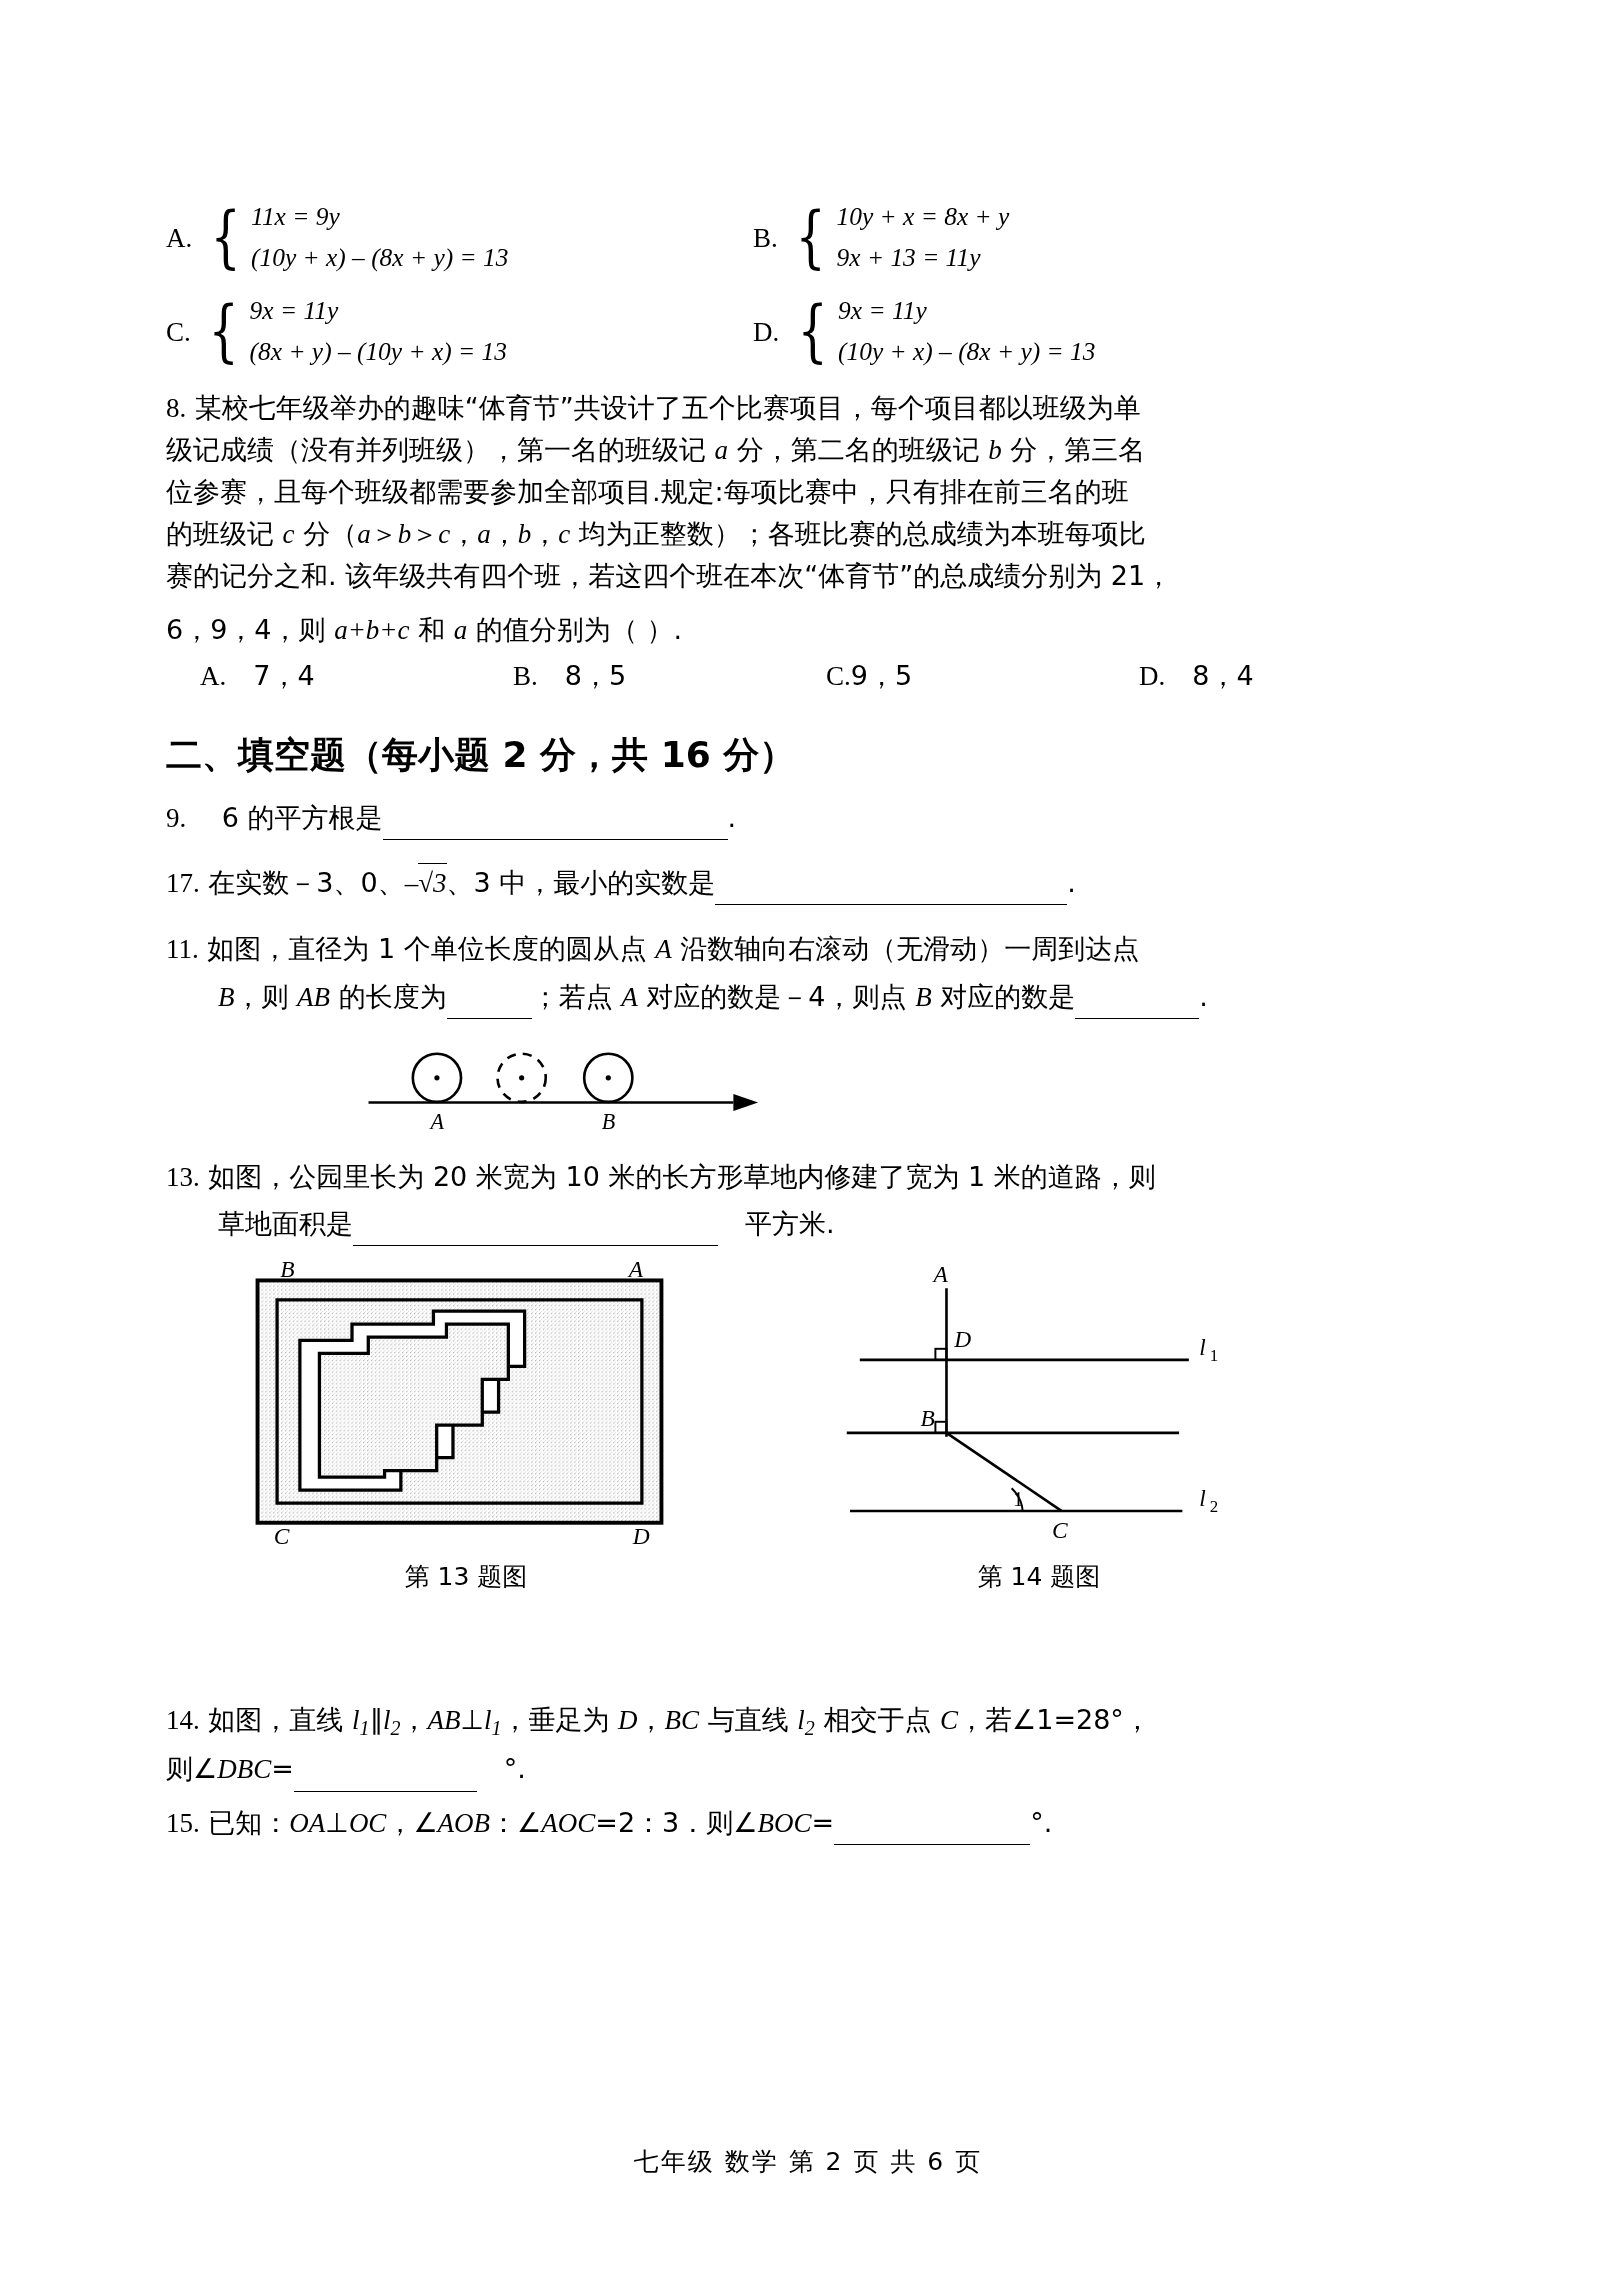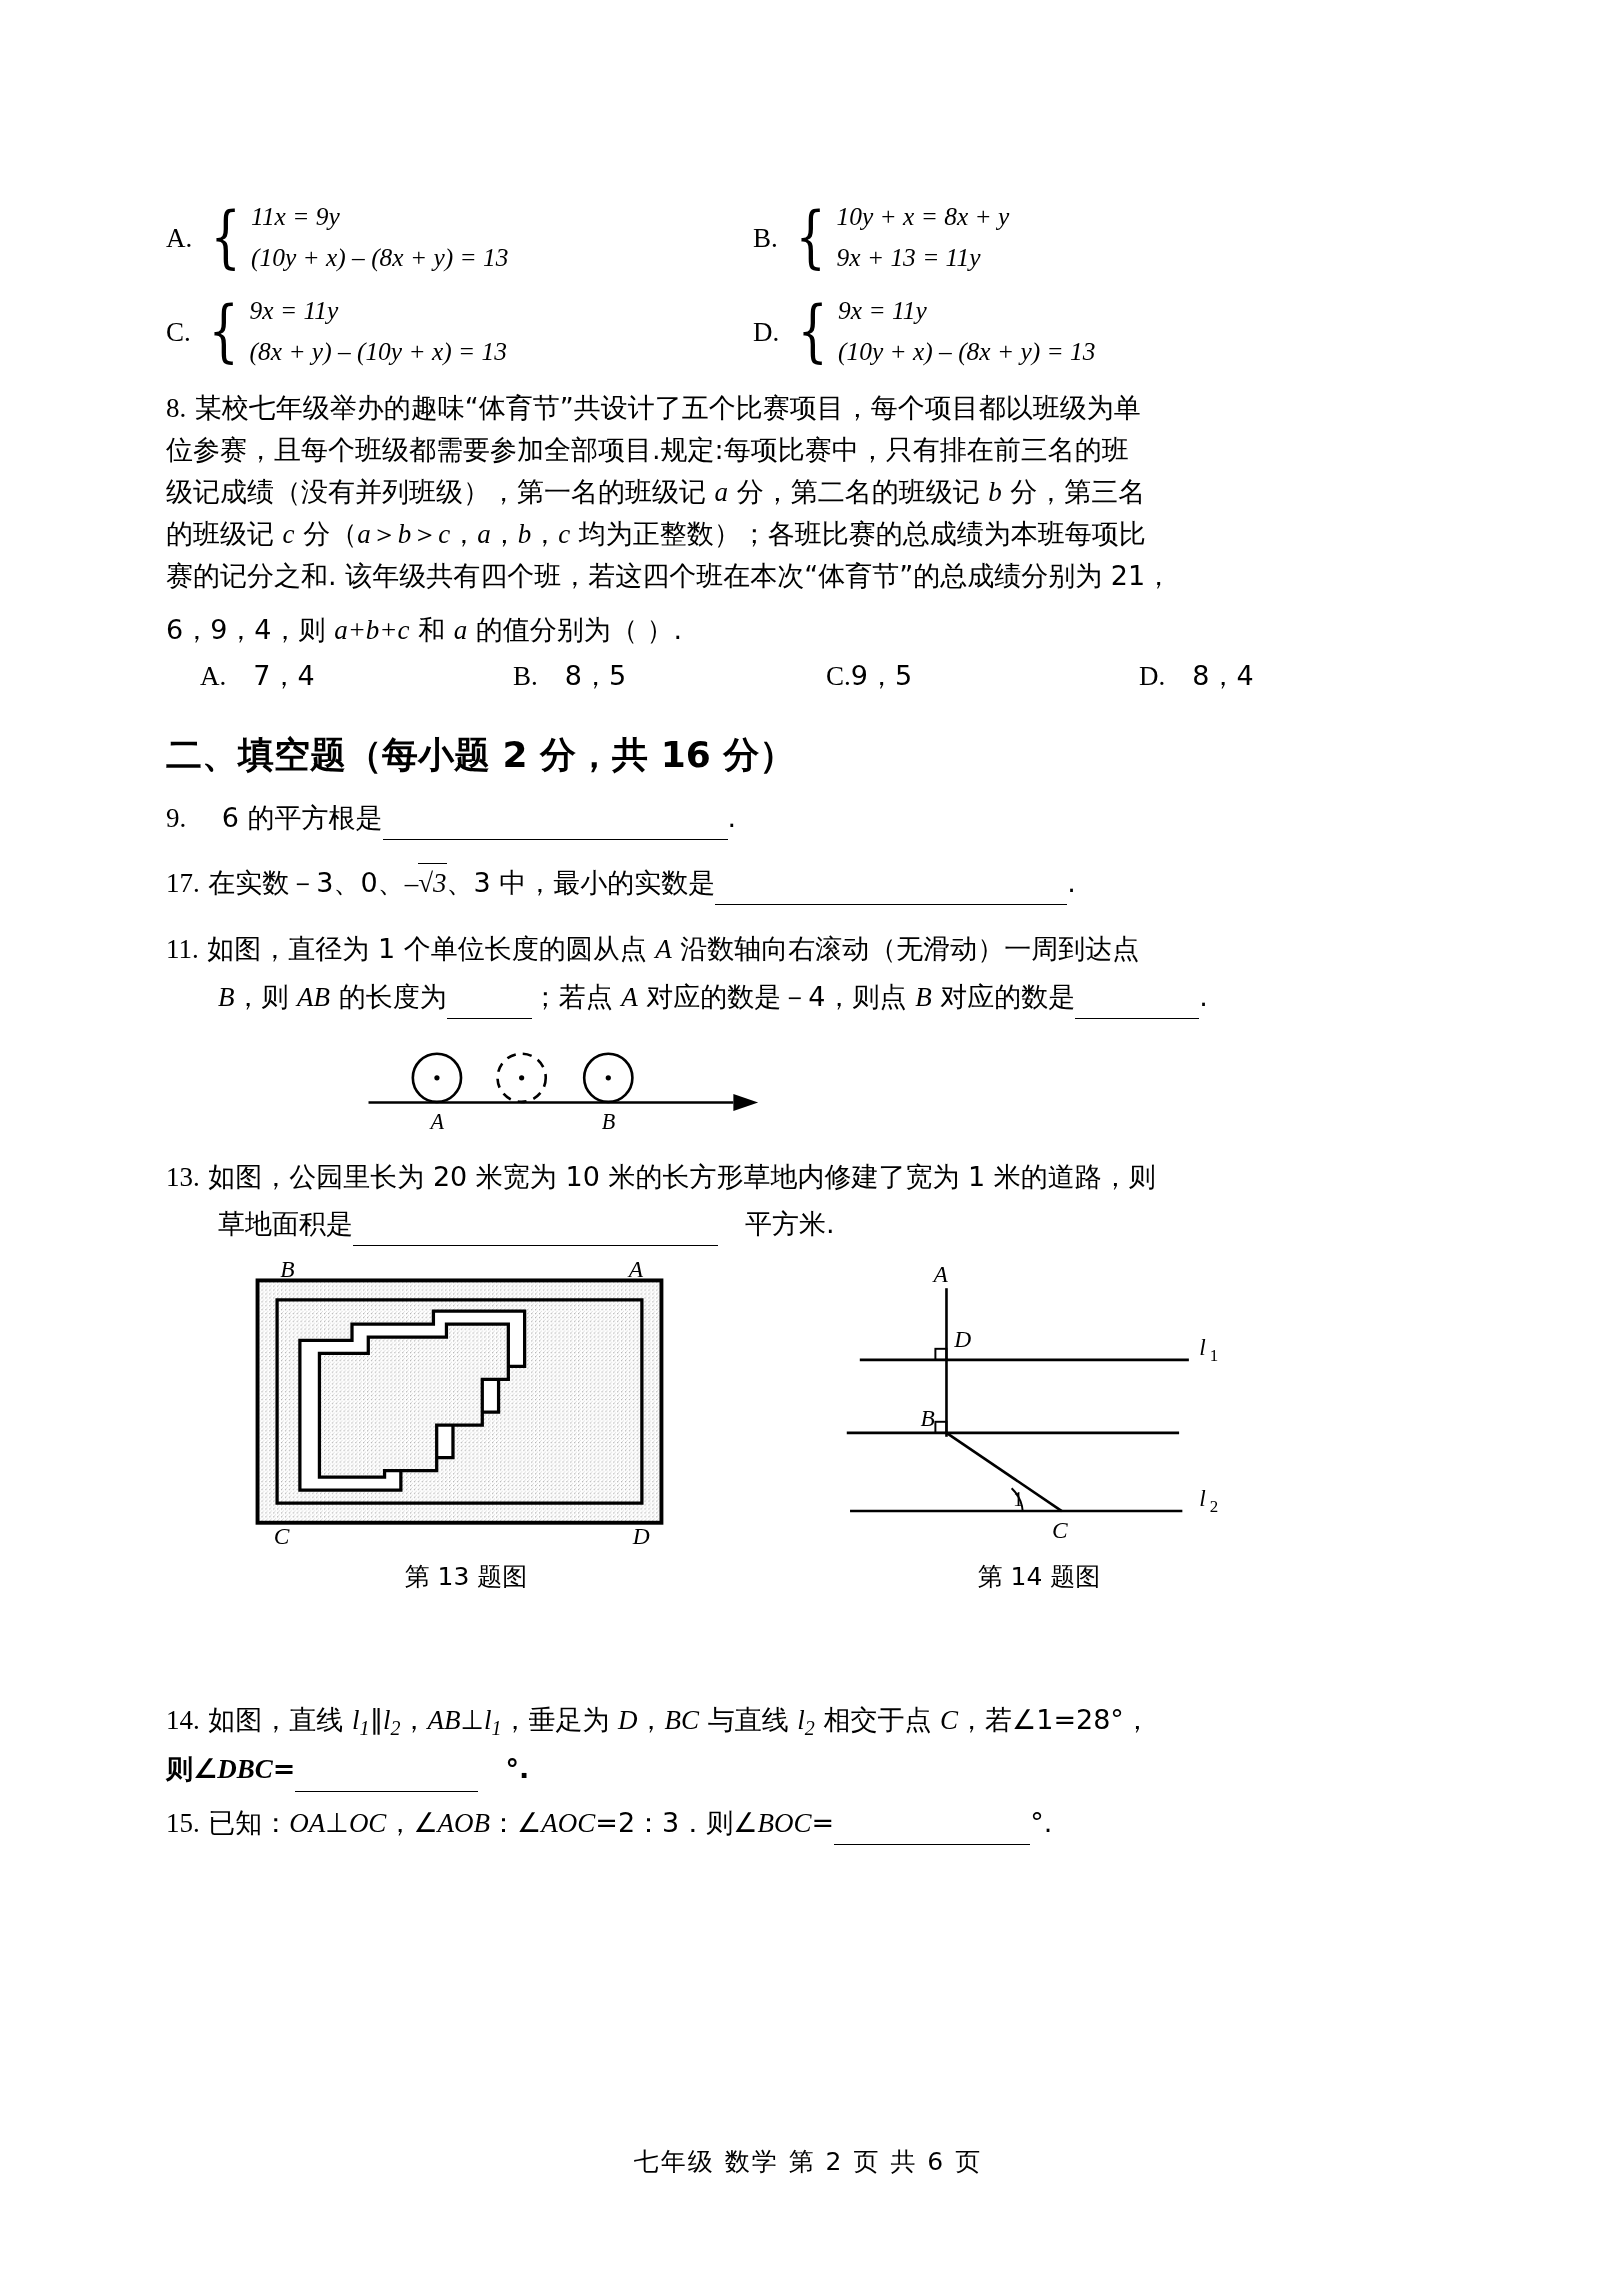--- a/index.html
+++ b/index.html
@@ -185,24 +185,24 @@
         </span>
       </div>
     </div>
   </div>
 
   <div class="q hang" style="margin-top:14.3px;">
     <span class="num">8.</span>
     <span>某校七年级举办的趣味“体育节”共设计了五个比赛项目，每个项目都以班级为单</span>
   </div>
   <div class="q" style="margin-top:0;">
+    <span>级记成绩（没有并列班级），第一名的班级记 </span><span class="it">a</span><span> 分，第二名的班级记 </span><span class="it">b</span><span> 分，第三名</span>
+  </div>
+  <div class="q" style="margin-top:0;">
     <span>位参赛，且每个班级都需要参加全部项目.规定:每项比赛中，只有排在前三名的班</span>
-  </div>
-  <div class="q" style="margin-top:0;">
-    <span>级记成绩（没有并列班级），第一名的班级记 </span><span class="it">a</span><span> 分，第二名的班级记 </span><span class="it">b</span><span> 分，第三名</span>
   </div>
   <div class="q" style="margin-top:0;">
     <span>的班级记 </span><span class="it">c</span><span> 分（</span><span class="it">a</span><span>＞</span><span class="it">b</span><span>＞</span><span class="it">c</span><span>，</span><span class="it">a</span><span>，</span><span class="it">b</span><span>，</span><span class="it">c</span><span> 均为正整数）；各班比赛的总成绩为本班每项比</span>
   </div>
   <div class="q" style="margin-top:0;">
     <span>赛的记分之和. 该年级共有四个班，若这四个班在本次“体育节”的总成绩分别为 21，</span>
   </div>
   <div class="q" style="margin-top:12px;">
     <span>6，9，4，则 </span><span class="it">a+b+c</span><span> 和 </span><span class="it">a</span><span> 的值分别为（        ）.</span>
   </div>
@@ -313,21 +313,21 @@
         <text x="572" y="384" font-family="Liberation Serif, serif" font-size="26">2</text>
       </svg>
       <div class="figcaption" style="width:404px; margin-top:9px;">第 14 题图</div>
     </div>
   </div>
 
   <div class="q hang2" style="margin-top:98px;">
     <span class="num">14.</span>
     <span>如图，直线 </span><span class="it">l</span><span class="sm it">1</span><span>∥</span><span class="it">l</span><span class="sm it">2</span><span>，</span><span class="it">AB</span><span>⊥</span><span class="it">l</span><span class="sm it">1</span><span>，垂足为 </span><span class="it">D</span><span>，</span><span class="it">BC</span><span> 与直线 </span><span class="it">l</span><span class="sm it">2</span><span> 相交于点 </span><span class="it">C</span><span>，若∠1=28°，</span>
   </div>
-  <div class="q" style="margin-top:3.9px;font-weight:bold;">
+  <div class="q" style="margin-top:3.9px;">
     <span>则∠</span><span class="it">DBC</span><span>=</span><span class="blank" style="width:183px;">&nbsp;</span>　<span>°.</span>
   </div>
 
   <div class="q" style="">
     <span class="num">15.</span>
     <span>已知：</span><span class="it">OA</span><span>⊥</span><span class="it">OC</span><span>，∠</span><span class="it">AOB</span><span>：∠</span><span class="it">AOC</span><span>=2：3．则∠</span><span class="it">BOC</span><span>=</span><span class="blank" style="width:196px;">&nbsp;</span><span>°.</span>
   </div>
 
  </div>
 

